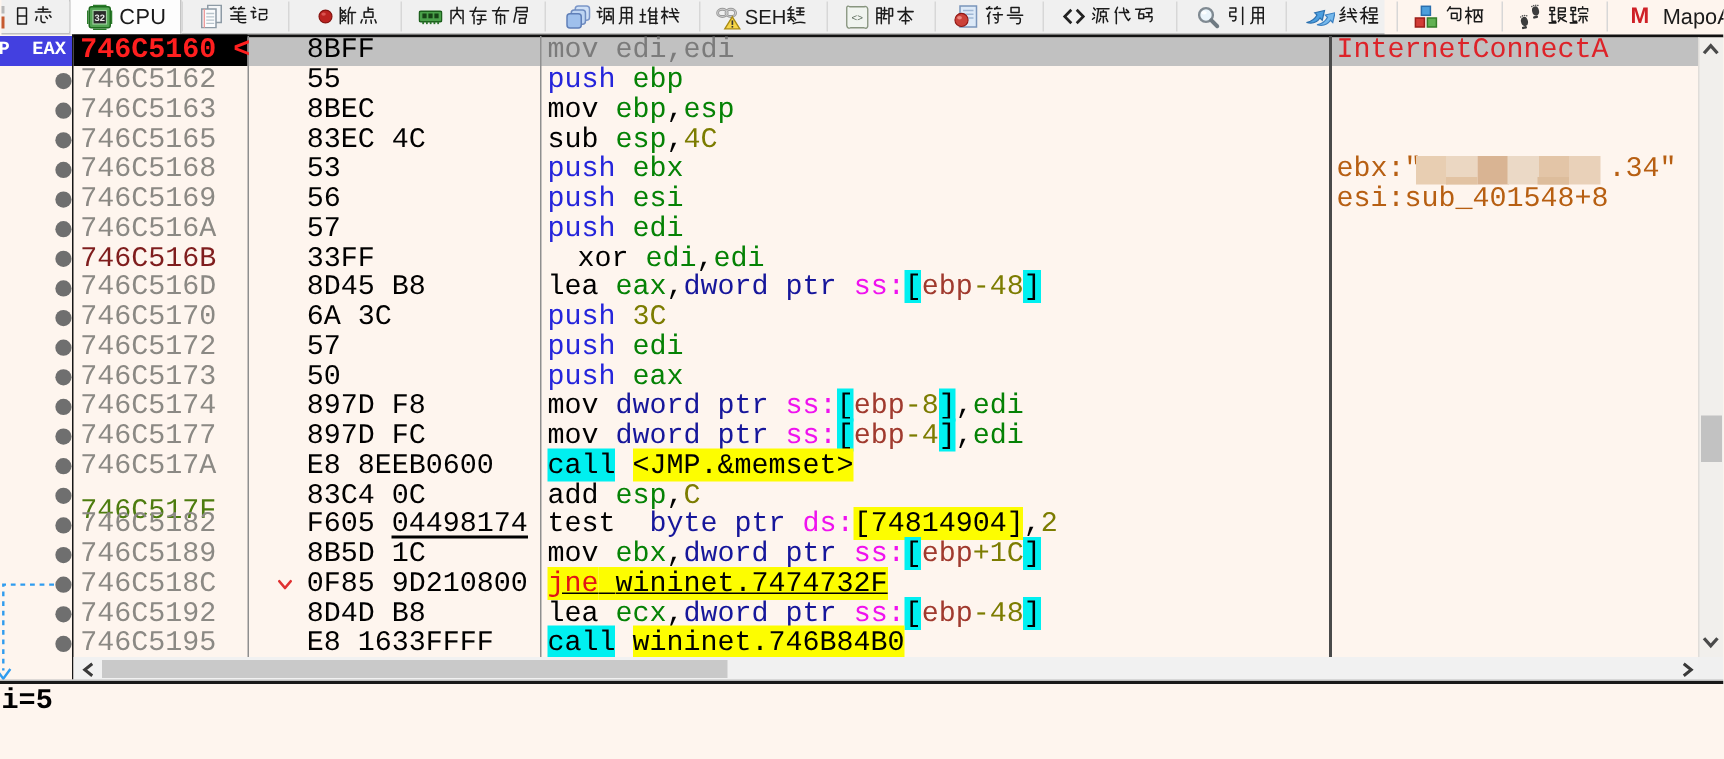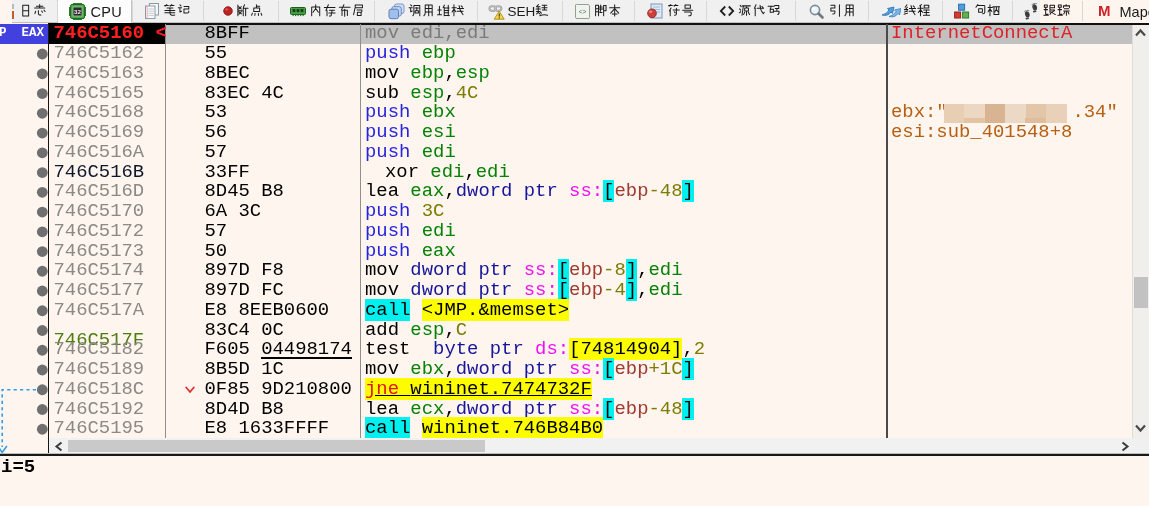--- a/index.html
+++ b/index.html
@@ -1,19 +1,19 @@
 <!DOCTYPE html>
 <html><head><meta charset="utf-8"><style>
 html,body{margin:0;padding:0;}
 body{width:1149px;height:506px;overflow:hidden;position:relative;background:#fef5ee;
  font-family:"Liberation Mono",monospace;}
 .abs{position:absolute;}
 .mono{font-family:"Liberation Mono",monospace;font-size:18.9px;line-height:19.75px;white-space:pre;}
 
-#tabbar{left:12px;top:0;width:1028px;height:22px;background:#f0f0f0;border-bottom:1px solid #c0c0c0;}
+#tabbar{left:1px;top:0;width:922px;height:22px;background:#f0f0f0;border-bottom:1px solid #c0c0c0;}
 .tab{position:absolute;top:0;height:22px;font-family:"Liberation Sans",sans-serif;font-size:13px;color:#1b1b1b;}
 .tab .lab{position:absolute;top:4px;white-space:nowrap;}
 .tabsep{position:absolute;top:1px;width:1px;height:20px;background:#d7d7d7;}
 .zhw svg{display:inline-block;vertical-align:top;margin-right:1px;}
 .icon{position:absolute;top:2.5px;}
 
 .mn{color:#000;} .gr{color:#7b7b7b;} .pu{color:#2525db;} .rg{color:#058205;}
 .im{color:#7c7c00;} .pt{color:#16169b;} .sg{color:#ef12ef;} .mb{color:#a03a2e;}
 .br{color:#000;background:#00f0f0;} .ya{color:#000;background:#fdfd00;}
 .jy{color:#e21414;background:#fdfd00;} .ys{background:#fdfd00;}
@@ -291,21 +291,21 @@
     <div style="position:absolute;left:964px;top:117.9px;width:21px;height:5px;background:#e2c3a3;"></div>
     <div style="position:absolute;left:1025px;top:117.9px;width:21px;height:5px;background:#ddbd9c;"></div>
   </div>
 <div class="abs mono" style="left:53.5px;top:123.15px;color:#8b8984;">746C5169</div>
 <div class="abs mono" style="left:204.5px;top:123.15px;color:#000;">56</div>
 <div class="abs mono" style="left:365.0px;top:123.15px;text-align:center;"><span class="pu">push</span><span class="mn"> </span><span class="rg">esi</span></div>
 <div class="abs mono" style="left:891.0px;top:123.15px;"><span class="cmt">esi:sub_401548+8</span></div>
 <div class="abs mono" style="left:53.5px;top:142.90px;color:#8b8984;">746C516A</div>
 <div class="abs mono" style="left:204.5px;top:142.90px;color:#000;">57</div>
 <div class="abs mono" style="left:365.0px;top:142.90px;"><span class="pu">push</span><span class="mn"> </span><span class="rg">edi</span></div>
-<div class="abs mono" style="left:53.5px;top:162.65px;color:#0f172a;">746C516B</div>
+<div class="abs mono" style="left:53.5px;top:162.65px;color:#7f1d1d;">746C516B</div>
 <div class="abs mono" style="left:204.5px;top:162.65px;color:#000;">33FF</div>
 <div class="abs mono" style="left:365.0px;top:162.65px;margin-left:20px;"><span class="mn">xor</span><span class="mn"> </span><span class="rg">edi</span><span class="mn">,</span><span class="rg">edi</span></div>
 <div class="abs mono" style="left:53.5px;top:182.40px;color:#8b8984;">746C516D</div>
 <div class="abs mono" style="left:204.5px;top:182.40px;color:#000;">8D45 B8</div>
 <div class="abs mono" style="left:365.0px;top:182.40px;"><span class="mn">lea</span><span class="mn"> </span><span class="rg">eax</span><span class="mn">,</span><span class="pt">dword ptr </span><span class="sg">ss:</span><span class="br">[</span><span class="mb">ebp</span><span class="im">-48</span><span class="br">]</span></div>
 <div class="abs mono" style="left:53.5px;top:202.15px;color:#8b8984;">746C5170</div>
 <div class="abs mono" style="left:204.5px;top:202.15px;color:#000;">6A 3C</div>
 <div class="abs mono" style="left:365.0px;top:202.15px;"><span class="pu">push</span><span class="mn"> </span><span class="im">3C</span></div>
 <div class="abs mono" style="left:53.5px;top:221.90px;color:#8b8984;">746C5172</div>
 <div class="abs mono" style="left:204.5px;top:221.90px;color:#000;">57</div>

